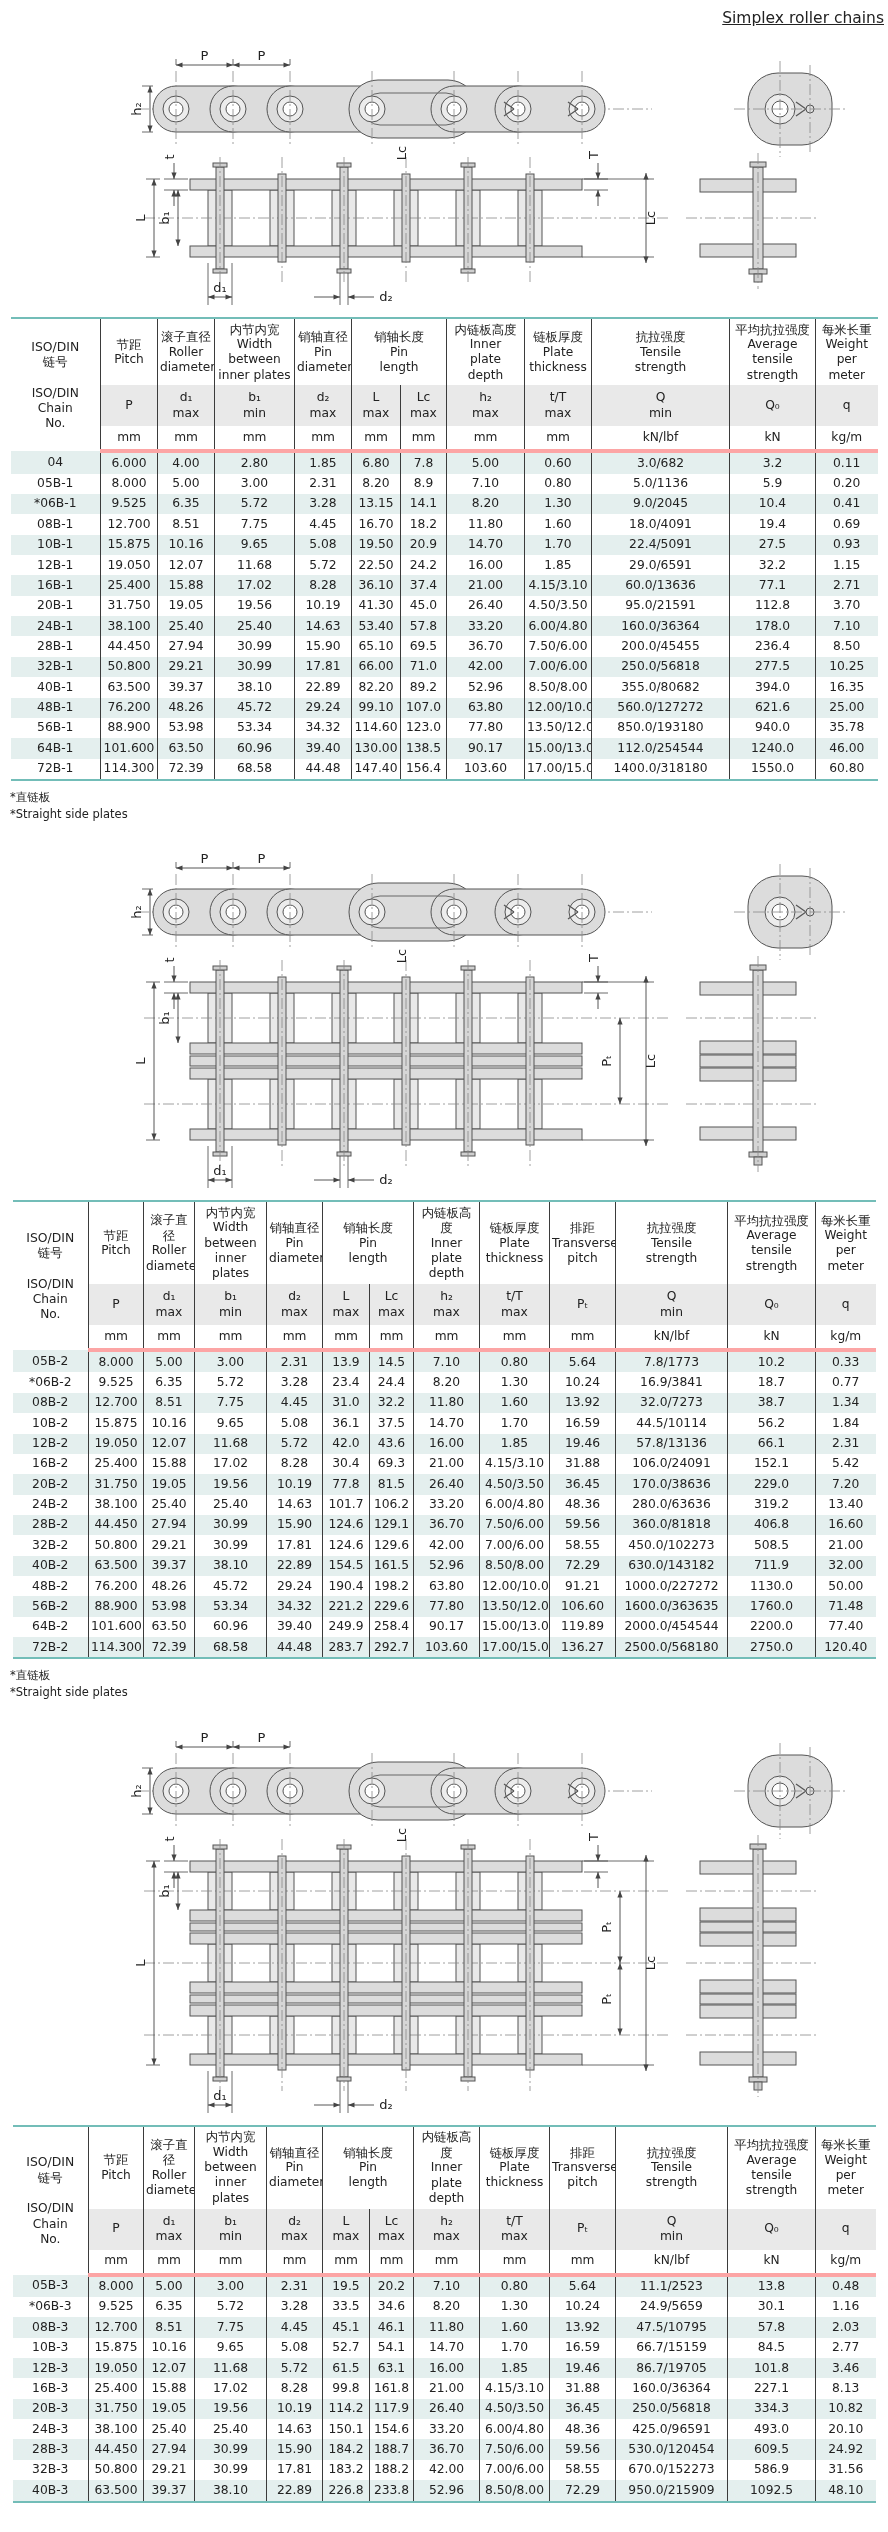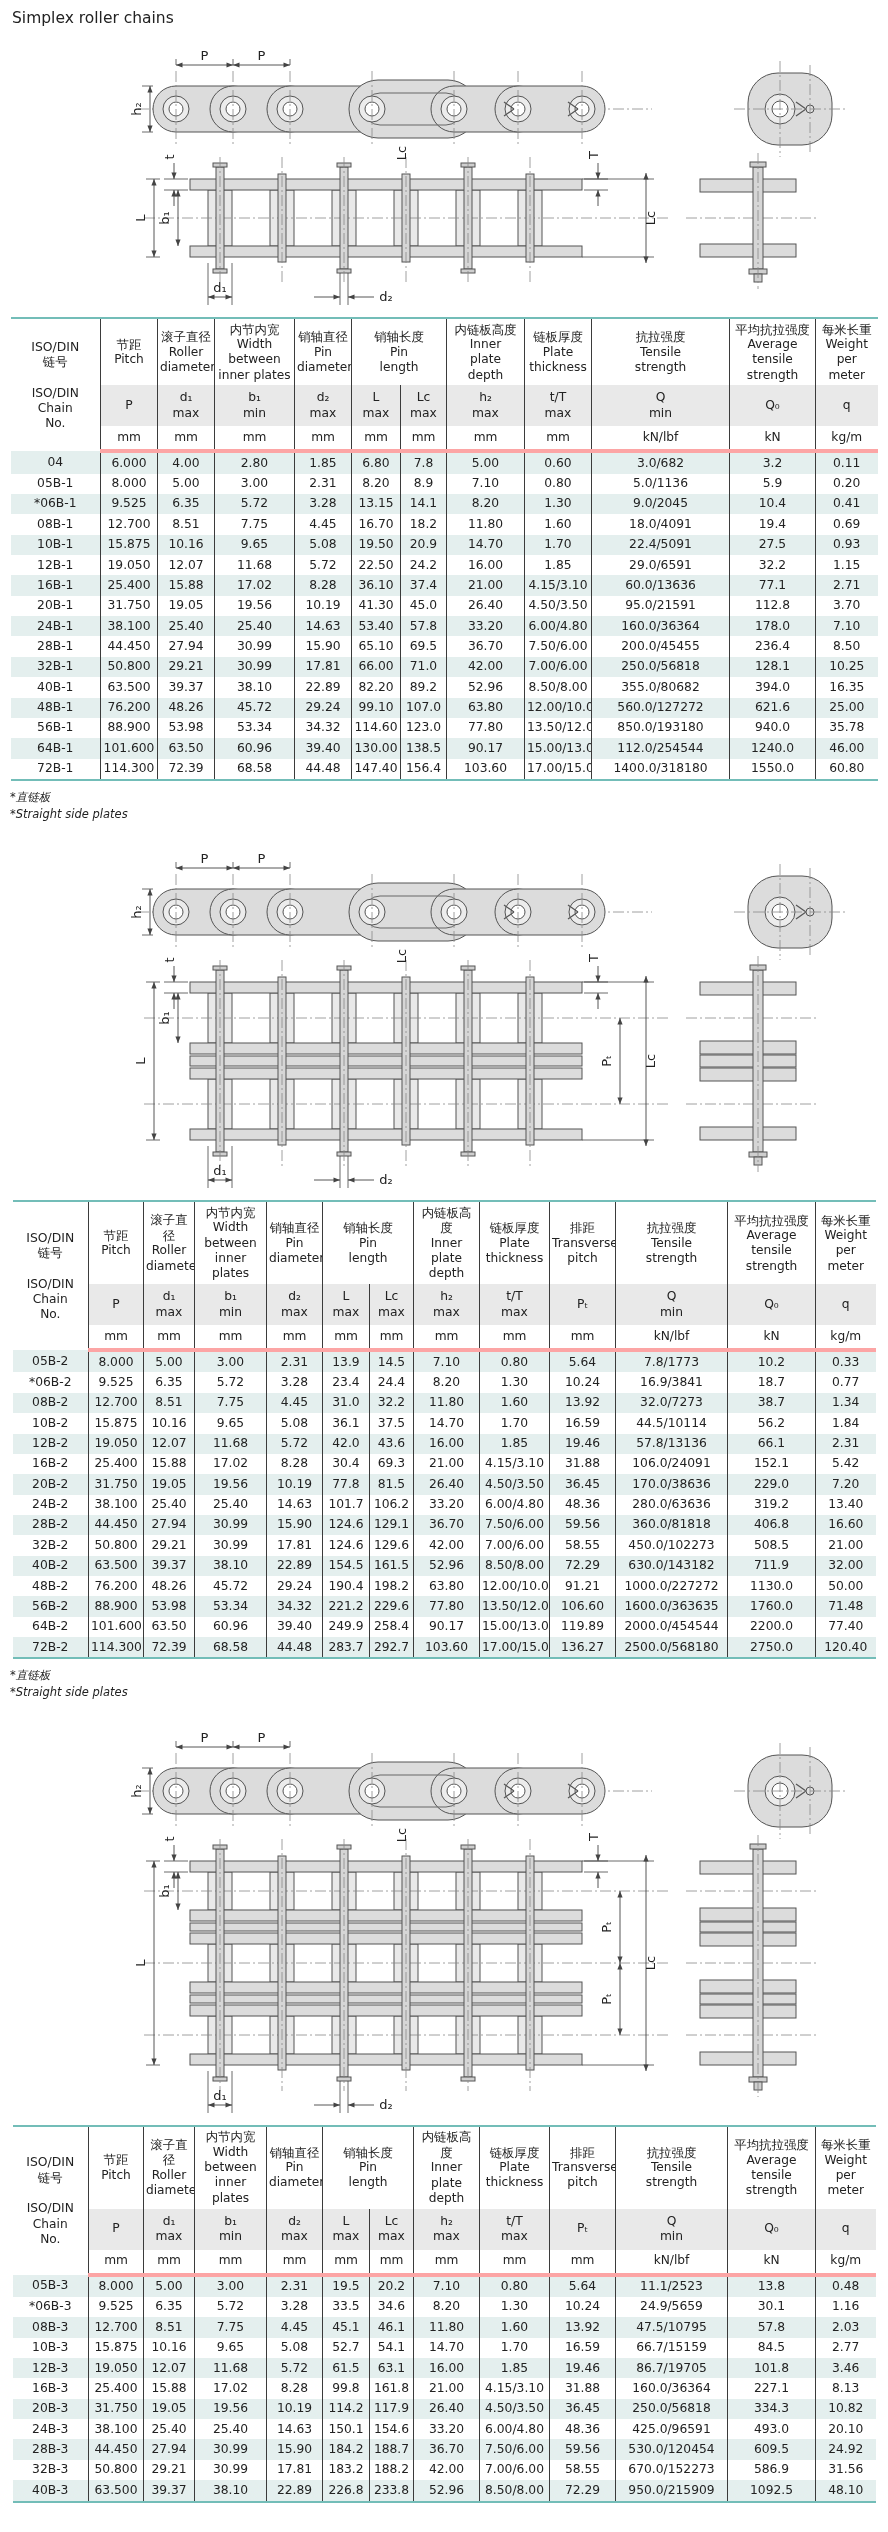--- a/index.html
+++ b/index.html
@@ -1,35 +1,35 @@
 <!DOCTYPE html>
 <html style="--accent: #73bdb8; --tint: #e4efee; --symbg: #e9e9e9;"><head>
 <meta charset="utf-8">
 <style>
   html,body{margin:0;padding:0;background:#ffffff;}
   body{width:888px;font-family:"DejaVu Sans","Liberation Sans",sans-serif;color:#222;}
   .section{padding-top:4px;}
-  .section-title{text-align:left;font-size:15.5px;color:#222;padding:5px 12px 2px;}
+  .section-title{text-align:right;font-size:15.5px;color:#222;padding:5px 4px 2px;text-decoration:underline;}
   .diagram{display:block;margin:0 auto;}
   svg{font-family:inherit;}
   table.spec-table{border-collapse:collapse;table-layout:fixed;margin:4px auto 0;
     border-top:2px solid var(--accent,#73bdb8);border-bottom:2px solid var(--accent,#73bdb8);}
   .spec-table th,.spec-table td{border-right:1px solid #3b3b3b;padding:2.5px 2px;text-align:center;
     font-weight:normal;font-size:12.3px;line-height:1.25;overflow:hidden;}
   .spec-table th:last-child,.spec-table td:last-child{border-right:none;}
   .spec-table thead tr:last-child th{border-bottom:4px solid #fca5a5;}
   .spec-table .sym-row th{background:var(--symbg,#e9e9e9);height:36px;}
   .spec-table tbody tr:nth-child(odd){background:var(--tint,#e4efee);}
   .pre{white-space:pre-line;}
   .zh{font-size:12.4px;}
   .en{font-size:12.2px;}
   .chain-head .chain-en{margin-top:16px;}
   .name-head{vertical-align:middle;padding-top:4px;padding-bottom:4px;}
   .unit-row th{font-size:12.2px;height:18px;}
-  .notes{font-size:11.5px;line-height:1.45;margin:8px 0 6px 10px;color:#222;font-style:italic;}
+  .notes{font-size:11.5px;line-height:1.45;margin:8px 0 6px 10px;color:#222;}
 </style>
 </head>
 <body>
 
 <div id="doc">
     <div class="section">
       <div class="section-title">Simplex roller chains</div>
       <svg width="888" class="diagram" height="284" viewBox="0 0 888 284">
         <g>
           <line x1="138" y1="80" x2="652" y2="80" stroke="#888888" stroke-width="0.8" stroke-dasharray="11 3 2 3"></line>
@@ -434,21 +434,21 @@
             <td>32B-1</td>
             <td>50.800</td>
             <td>29.21</td>
             <td>30.99</td>
             <td>17.81</td>
             <td>66.00</td>
             <td>71.0</td>
             <td>42.00</td>
             <td>7.00/6.00</td>
             <td>250.0/56818</td>
-            <td>128.1</td>
+            <td>277.5</td>
             <td>10.25</td>
           </tr>
           <tr>
             <td>40B-1</td>
             <td>63.500</td>
             <td>39.37</td>
             <td>38.10</td>
             <td>22.89</td>
             <td>82.20</td>
             <td>89.2</td>

